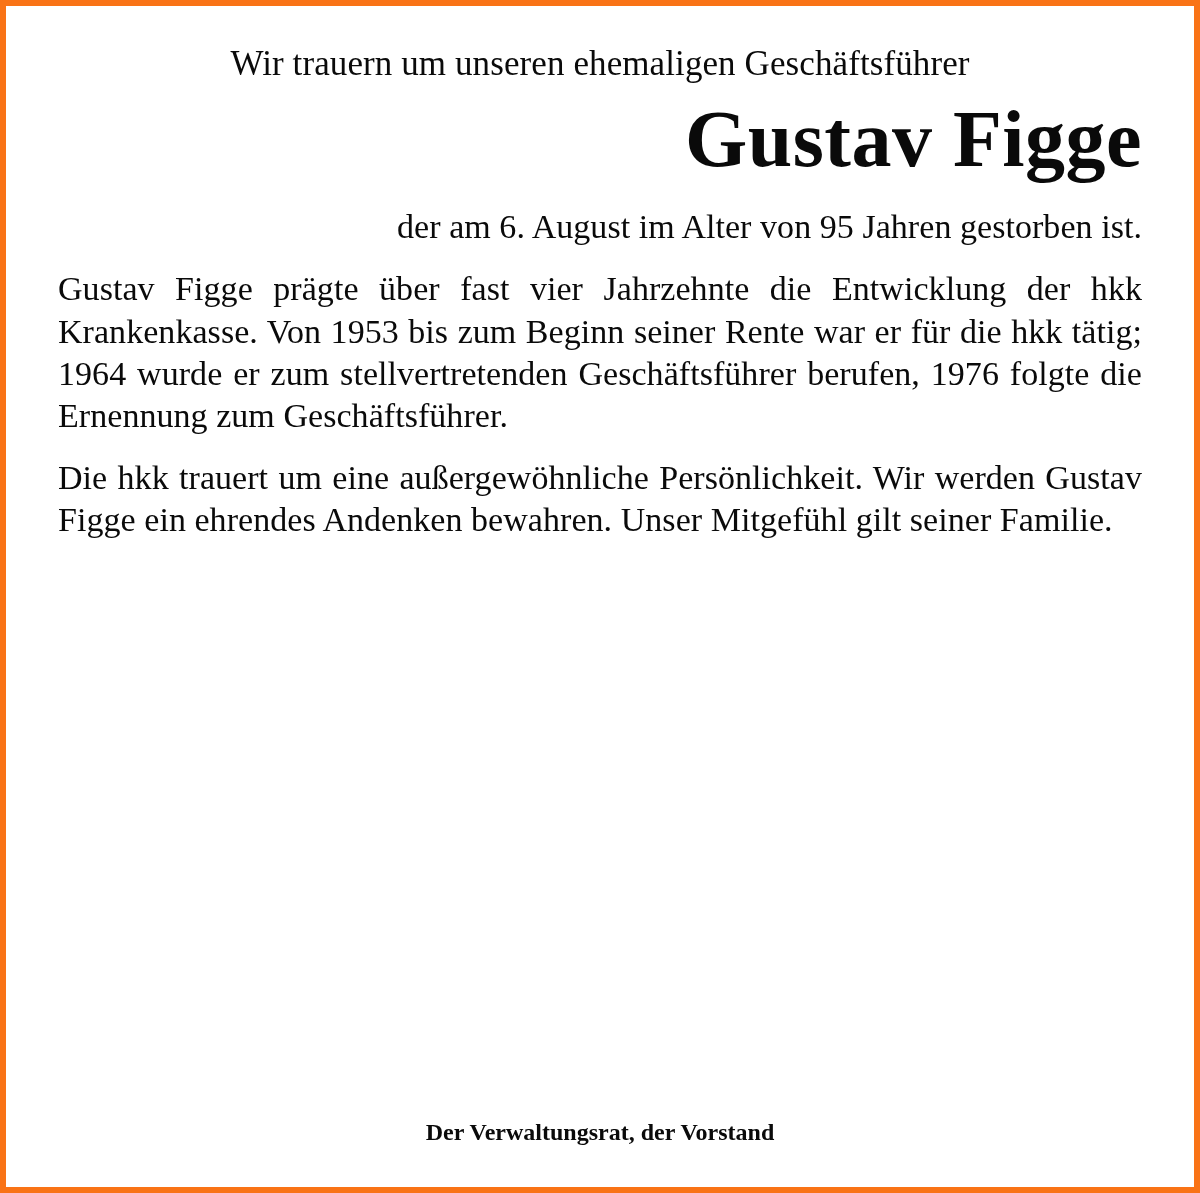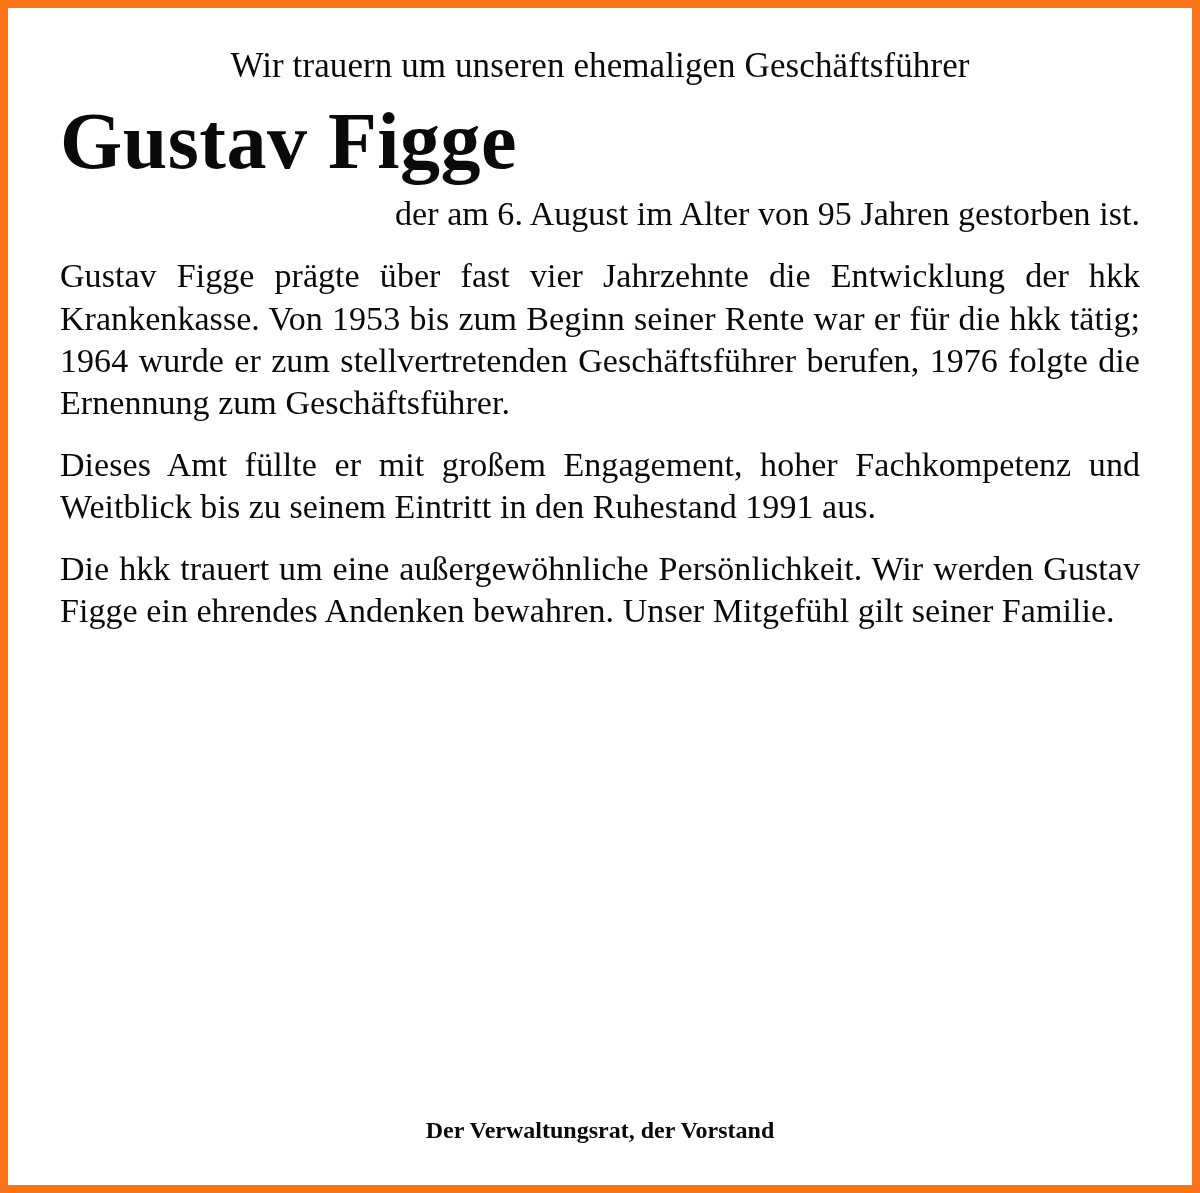--- a/index.html
+++ b/index.html
@@ -5,21 +5,21 @@
   html, body {
     margin: 0;
     padding: 0;
     background: #ffffff;
   }
   .page {
     width: 1200px;
     height: 1193px;
     box-sizing: border-box;
     background: #ffffff;
-    border: 8px solid #f97316;
+    border: 6px solid #f97316;
     position: relative;
     overflow: hidden;
     font-family: "Liberation Serif", "DejaVu Serif", serif;
     color: #0a0a0a;
   }
   .inner {
     box-sizing: border-box;
     width: 100%;
     height: 100%;
     padding: 38px 52px 18px 52px;
@@ -27,26 +27,26 @@
     flex-direction: column;
   }
   .kicker {
     text-align: center;
     font-size: 35px;
     line-height: 1.12;
     letter-spacing: 0.1px;
     margin: 0 0 6px 0;
   }
   .name {
-    text-align: left;
+    text-align: right;
     font-weight: bold;
     font-size: 80px;
     line-height: 1.15;
     letter-spacing: 0.5px;
-    margin: 4px 0 6px 0;
+    margin: 4px 0 21px 0;
   }
   p.body {
     margin: 0 0 20px 0;
     font-size: 34px;
     line-height: 1.24;
     text-align: justify;
     text-justify: inter-word;
     letter-spacing: 0.05px;
   }
   p.body.first {
@@ -74,21 +74,20 @@
   <div class="inner">
 
     <div class="kicker">Wir trauern um unseren ehemaligen Geschäftsführer</div>
 
     <div class="name">Gustav Figge</div>
 
     <p class="body first">der am 6. August im Alter von 95 Jahren gestorben ist.</p>
 
     <p class="body">Gustav Figge prägte über fast vier Jahrzehnte die Entwicklung der hkk Krankenkasse. Von 1953 bis zum Beginn seiner Rente war er für die hkk tätig; 1964 wurde er zum stellvertretenden Geschäftsführer berufen, 1976 folgte die Ernennung zum Geschäftsführer.</p>
 
-    <p class="body">Dieses Amt füllte er mit großem Engagement, hoher Fachkompetenz und Weitblick bis zu seinem Eintritt in den Ruhestand 1991 aus.</p>
 
 
     <p class="body last-para">Die hkk trauert um eine außergewöhnliche Persönlichkeit. Wir werden Gustav Figge ein ehrendes Andenken bewahren. Unser Mitgefühl gilt seiner Familie.</p>
 
     <div class="signature">
       <span class="line">Der Verwaltungsrat, der Vorstand</span>
     </div>
 
   </div>
 </div>

